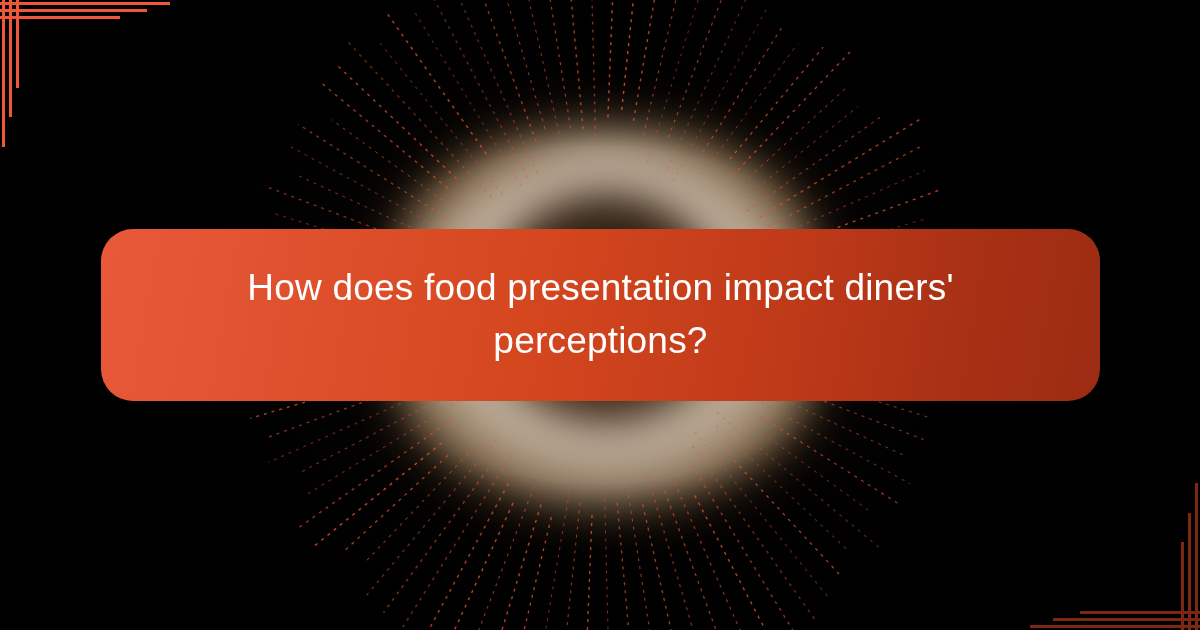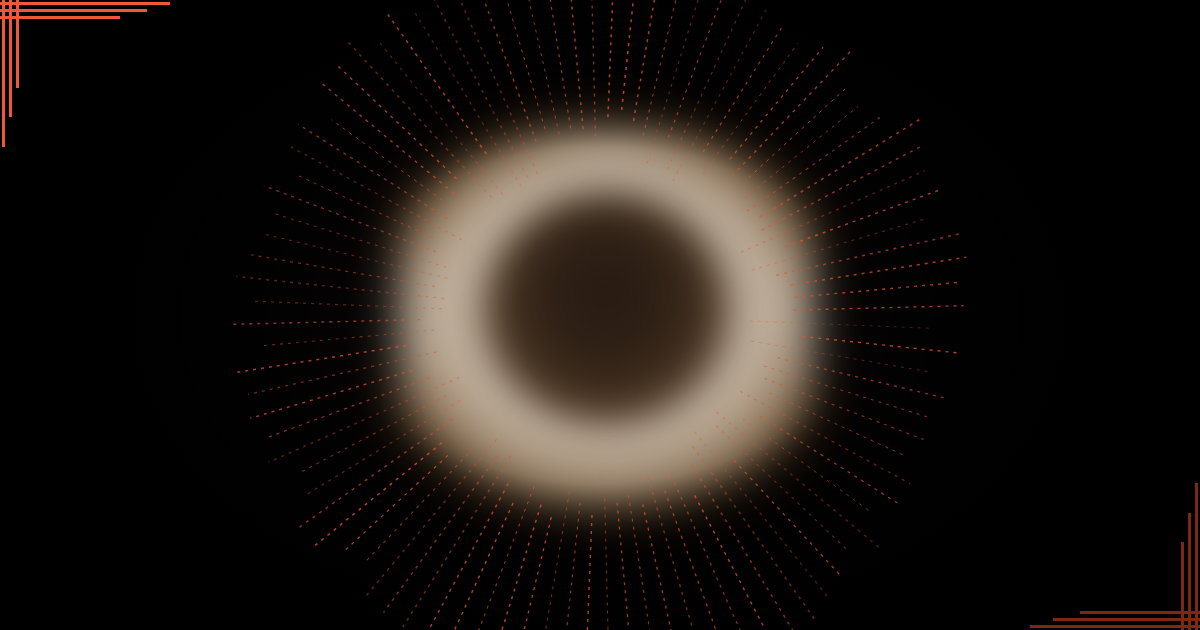--- a/index.html
+++ b/index.html
@@ -267,14 +267,17 @@
 
   <svg class="corner-deco corner-br" id="corner-br" width="1200" height="630" viewBox="0 0 1200 630">
       <rect x="1030" y="625" width="170" height="3" fill="#7E2713"></rect>
       <rect x="1195" y="483" width="3" height="147" fill="#7E2713"></rect>
       <rect x="1053" y="618" width="147" height="3" fill="#7E2713"></rect>
       <rect x="1188" y="513" width="3" height="117" fill="#7E2713"></rect>
       <rect x="1080" y="611" width="120" height="3" fill="#7E2713"></rect>
       <rect x="1181" y="542" width="3" height="88" fill="#7E2713"></rect>
     </svg>
 
+  <div class="question-banner">
+    <p class="question-text">How does food presentation impact diners' perceptions?</p>
+  </div>
 
 </div>
 
 </body></html>

